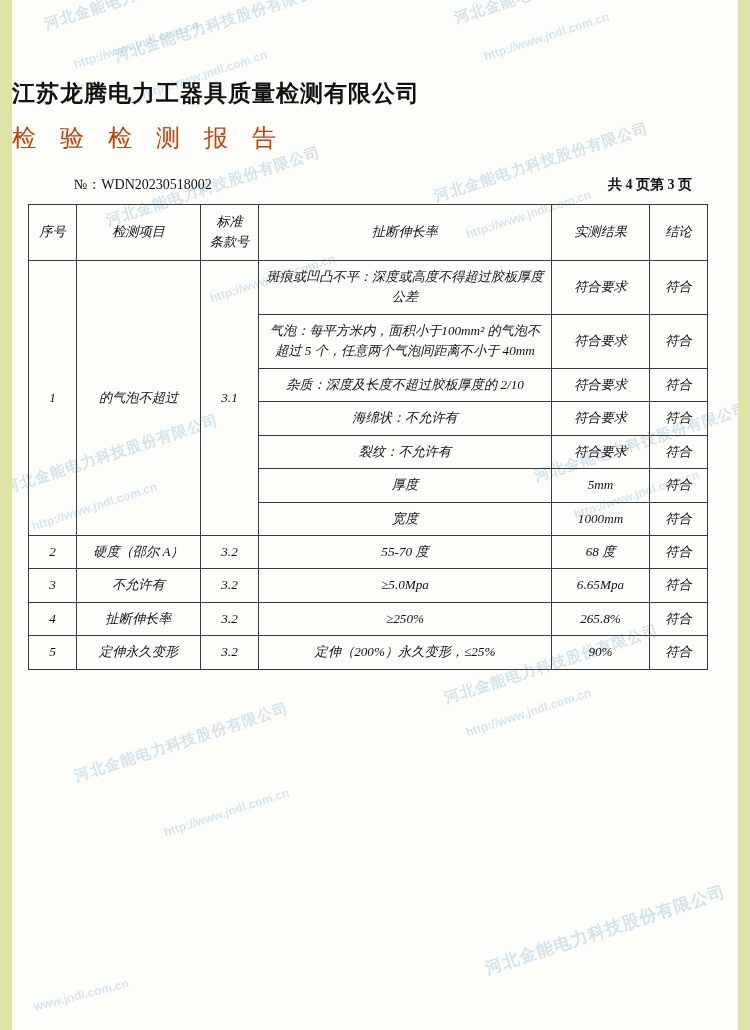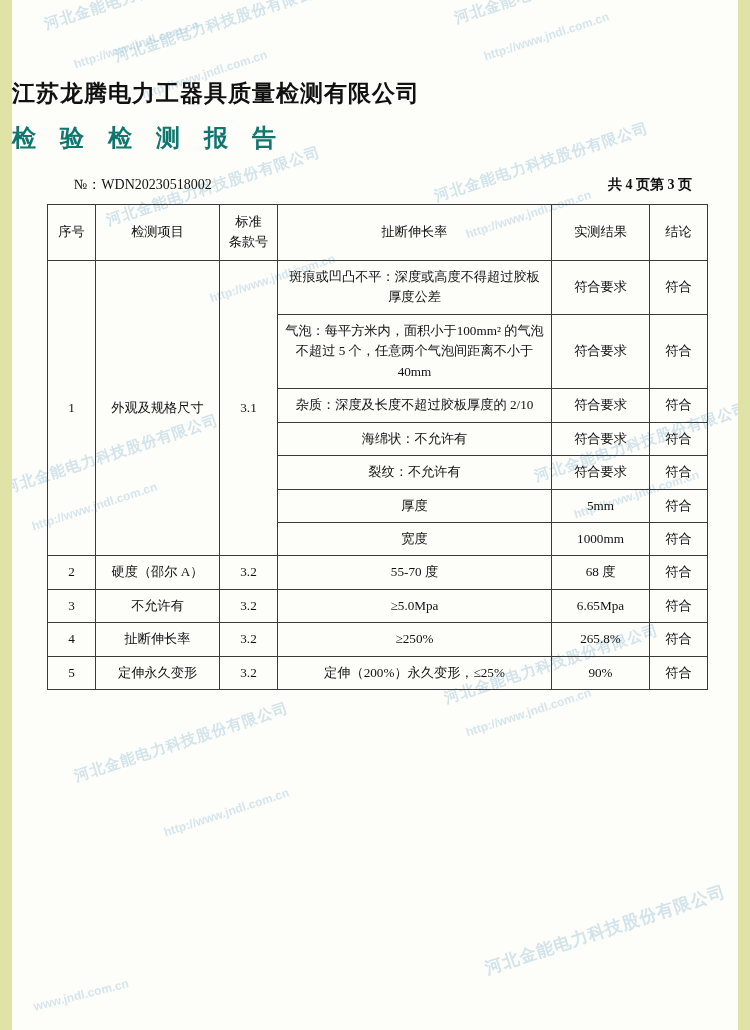--- a/index.html
+++ b/index.html
@@ -59,42 +59,43 @@
   }
   .company {
     font-size: 23px;
     font-weight: bold;
     letter-spacing: 1px;
     color: #111;
   }
   .report-title {
     margin-top: 13px;
     font-size: 24px;
-    font-weight: bold;
+    font-weight: normal;
     letter-spacing: 9px;
-    color: #0f766e;
+    color: #c2410c;
   }
   .meta-row {
     position: relative;
     z-index: 10;
     margin: 22px 36px 0 36px;
     display: flex;
     justify-content: space-between;
     align-items: flex-start;
     font-size: 14px;
     color: #111;
   }
   .meta-left { padding-left: 26px; font-family: "Liberation Serif", serif; }
   .meta-right { padding-right: 10px; font-weight: bold; }
 
   
   .table-wrap {
     position: relative;
     z-index: 10;
-    margin: 10px 30px 0 35px;
+    margin: 10px 30px 0 16px;
+    font-style: italic;
   }
   table.report {
     width: 100%;
     border-collapse: collapse;
     table-layout: fixed;
     background: transparent;
   }
   table.report td, table.report th {
     border: 1px solid #3a3a3a;
     font-size: 13.2px;
@@ -189,21 +190,21 @@
               <div>条款号</div>
             </th>
             <th>扯断伸长率</th>
             <th>实测结果</th>
             <th>结论</th>
           </tr>
         </thead>
         <tbody id="tbody">
             <tr>
               <td rowspan="7">1</td>
-              <td rowspan="7">外观及规格尺寸</td>
+              <td rowspan="7">的气泡不超过</td>
               <td rowspan="7">3.1</td>
               <td class="req">斑痕或凹凸不平：深度或高度不得超过胶板厚度公差</td>
               <td>符合要求</td>
               <td>符合</td>
             </tr>
             <tr>
               <td class="req">气泡：每平方米内，面积小于100mm² 的气泡不超过 5 个，任意两个气泡间距离不小于 40mm</td>
               <td>符合要求</td>
               <td>符合</td>
             </tr>

